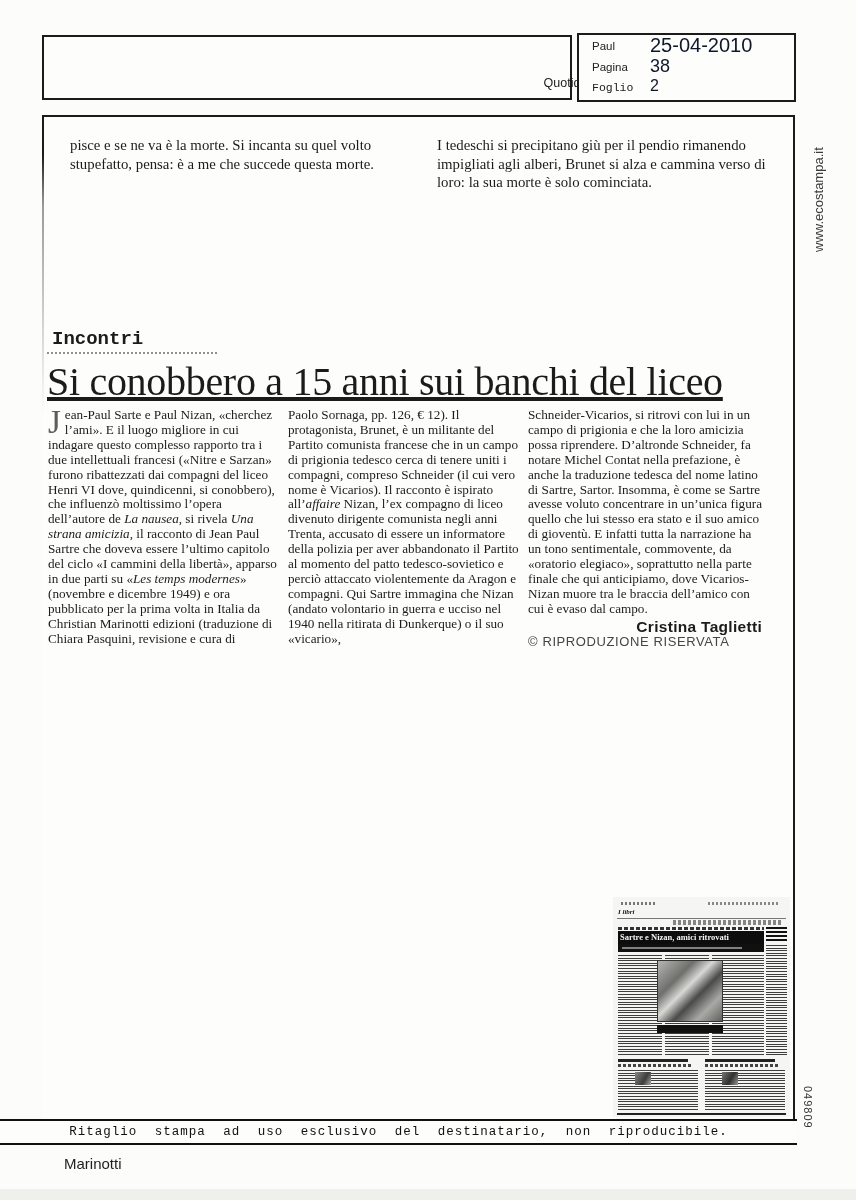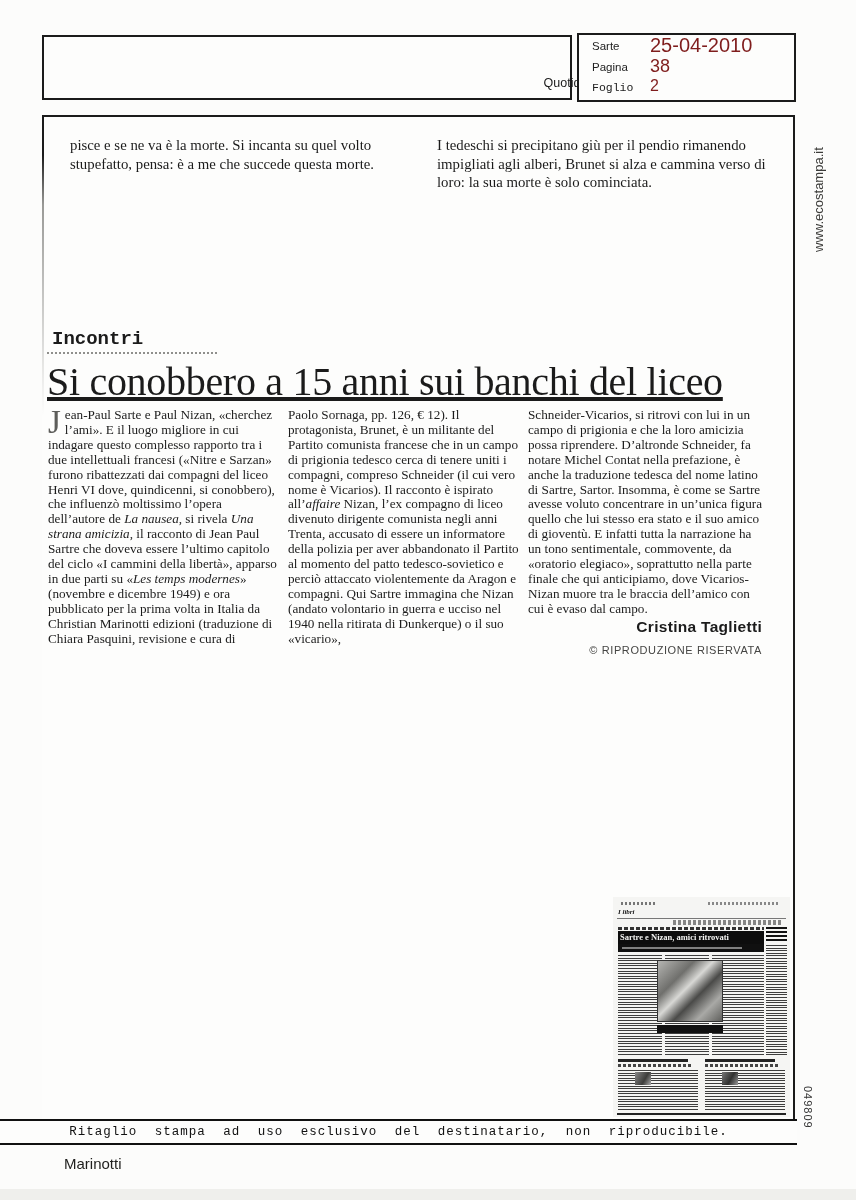--- a/index.html
+++ b/index.html
@@ -7,21 +7,21 @@
         font-family:"Liberation Serif", serif;color:#1b1b1b;}
   .abs{position:absolute;}
 
   
   .masthead-box{left:42px;top:35px;width:526px;height:61px;border:2px solid #1b1b1b;background:#fdfdfc;}
   .masthead{left:54px;top:58px;font-family:"Liberation Serif",serif;font-weight:bold;font-style:italic;
             font-size:30px;letter-spacing:2px;white-space:nowrap;}
   .quotidiano{left:0;top:39px;width:560px;text-align:right;font-family:"Liberation Sans",sans-serif;font-size:12.5px;}
   .meta-box{left:577px;top:33px;width:215px;height:65px;border:2px solid #1b1b1b;background:#fdfdfc;}
   .meta-label{font-family:"Liberation Sans",sans-serif;font-size:11.5px;color:#222;}
-  .meta-value{font-family:"Liberation Sans",sans-serif;color:#7f1d1d;}
+  .meta-value{font-family:"Liberation Sans",sans-serif;color:#0f172a;}
   .lab-data{left:592px;top:40px;} .val-data{left:650px;top:34px;font-size:20px;}
   .lab-pagina{left:592px;top:61px;} .val-pagina{left:650px;top:56px;font-size:18px;}
   .lab-foglio{left:592px;top:81px;font-family:Liberation Mono, monospace;} .val-foglio{left:650px;top:77px;font-size:16px;}
 
   
   .main-box{left:42px;top:115px;width:751px;height:1004px;border-top:2px solid #1b1b1b;border-right:2px solid #1b1b1b;background:#fdfdfc;}
   .left-border{left:42px;top:115px;width:2px;height:1004px;
                background:linear-gradient(180deg,#1b1b1b 0,#1b1b1b 40px,#9a9a97 90px,rgba(160,160,160,0) 300px);}
 
   
@@ -33,21 +33,21 @@
   
   .kicker{left:52px;top:328px;font-family:Liberation Mono, monospace;font-weight:bold;font-size:19px;}
   .kicker-underline{left:47px;top:352px;width:170px;border-bottom:2px dotted #8f8f8c;}
   .headline{left:47px;top:358px;width:720px;font-size:40px;letter-spacing:-0.3px;white-space:nowrap;text-decoration:underline;}
 
   
   .col{top:408px;width:234px;font-size:13.2px;line-height:14.9px;text-align:left;}
   .col1{left:48px;} .col2{left:288px;} .col3{left:528px;}
   .dropcap{float:left;font-size:33px;line-height:27px;color:#5d5d5a;margin:1px 4px 0 0;font-family:"Liberation Serif",serif;}
   .byline{text-align:right;font-family:"Liberation Sans",sans-serif;font-weight:bold;font-size:15.5px;margin-top:3px;letter-spacing:.3px;}
-  .rights{text-align:right;font-family:"Liberation Sans",sans-serif;font-size:11px;color:#454543;margin-top:8px;letter-spacing:.6px;}
+  .rights{font-family:"Liberation Sans",sans-serif;font-size:13px;color:#454543;margin-top:0;letter-spacing:.6px;}
 
   
   .eco-vert{left:811px;top:252px;transform:rotate(-90deg);transform-origin:left top;
             font-family:"Liberation Sans",sans-serif;font-size:13px;color:#3c3c3a;white-space:nowrap;}
   .clip-code{left:814px;top:1086px;transform:rotate(90deg);transform-origin:left top;
              font-family:"Liberation Sans",sans-serif;font-size:11px;color:#333;letter-spacing:1px;white-space:nowrap;}
 
   
   .thumb{left:613px;top:897px;width:177px;height:220px;background:#f5f5f3;}
   .t-topline{left:8px;top:5px;width:34px;height:3px;background:repeating-linear-gradient(90deg,#777 0 2px,transparent 2px 4px);}
@@ -90,21 +90,21 @@
 </head>
 <body>
 
 <div class="page">
 
   <div class="abs masthead-box">
     <div class="abs quotidiano" style="position:absolute;">Quotidiano</div>
   </div>
 
   <div class="abs meta-box"></div>
-  <div class="abs meta-label lab-data">Sarte</div>
+  <div class="abs meta-label lab-data">Paul</div>
   <div class="abs meta-value val-data">25-04-2010</div>
   <div class="abs meta-label lab-pagina">Pagina</div>
   <div class="abs meta-value val-pagina">38</div>
   <div class="abs meta-label lab-foglio">Foglio</div>
   <div class="abs meta-value val-foglio">2</div>
 
   <div class="abs main-box"></div>
   <div class="abs left-border"></div>
 
   <div class="abs excerpt excerpt-left">pisce e se ne va è la morte. Si incanta su quel volto stupefatto, pensa: è a me che succede questa morte.</div>

